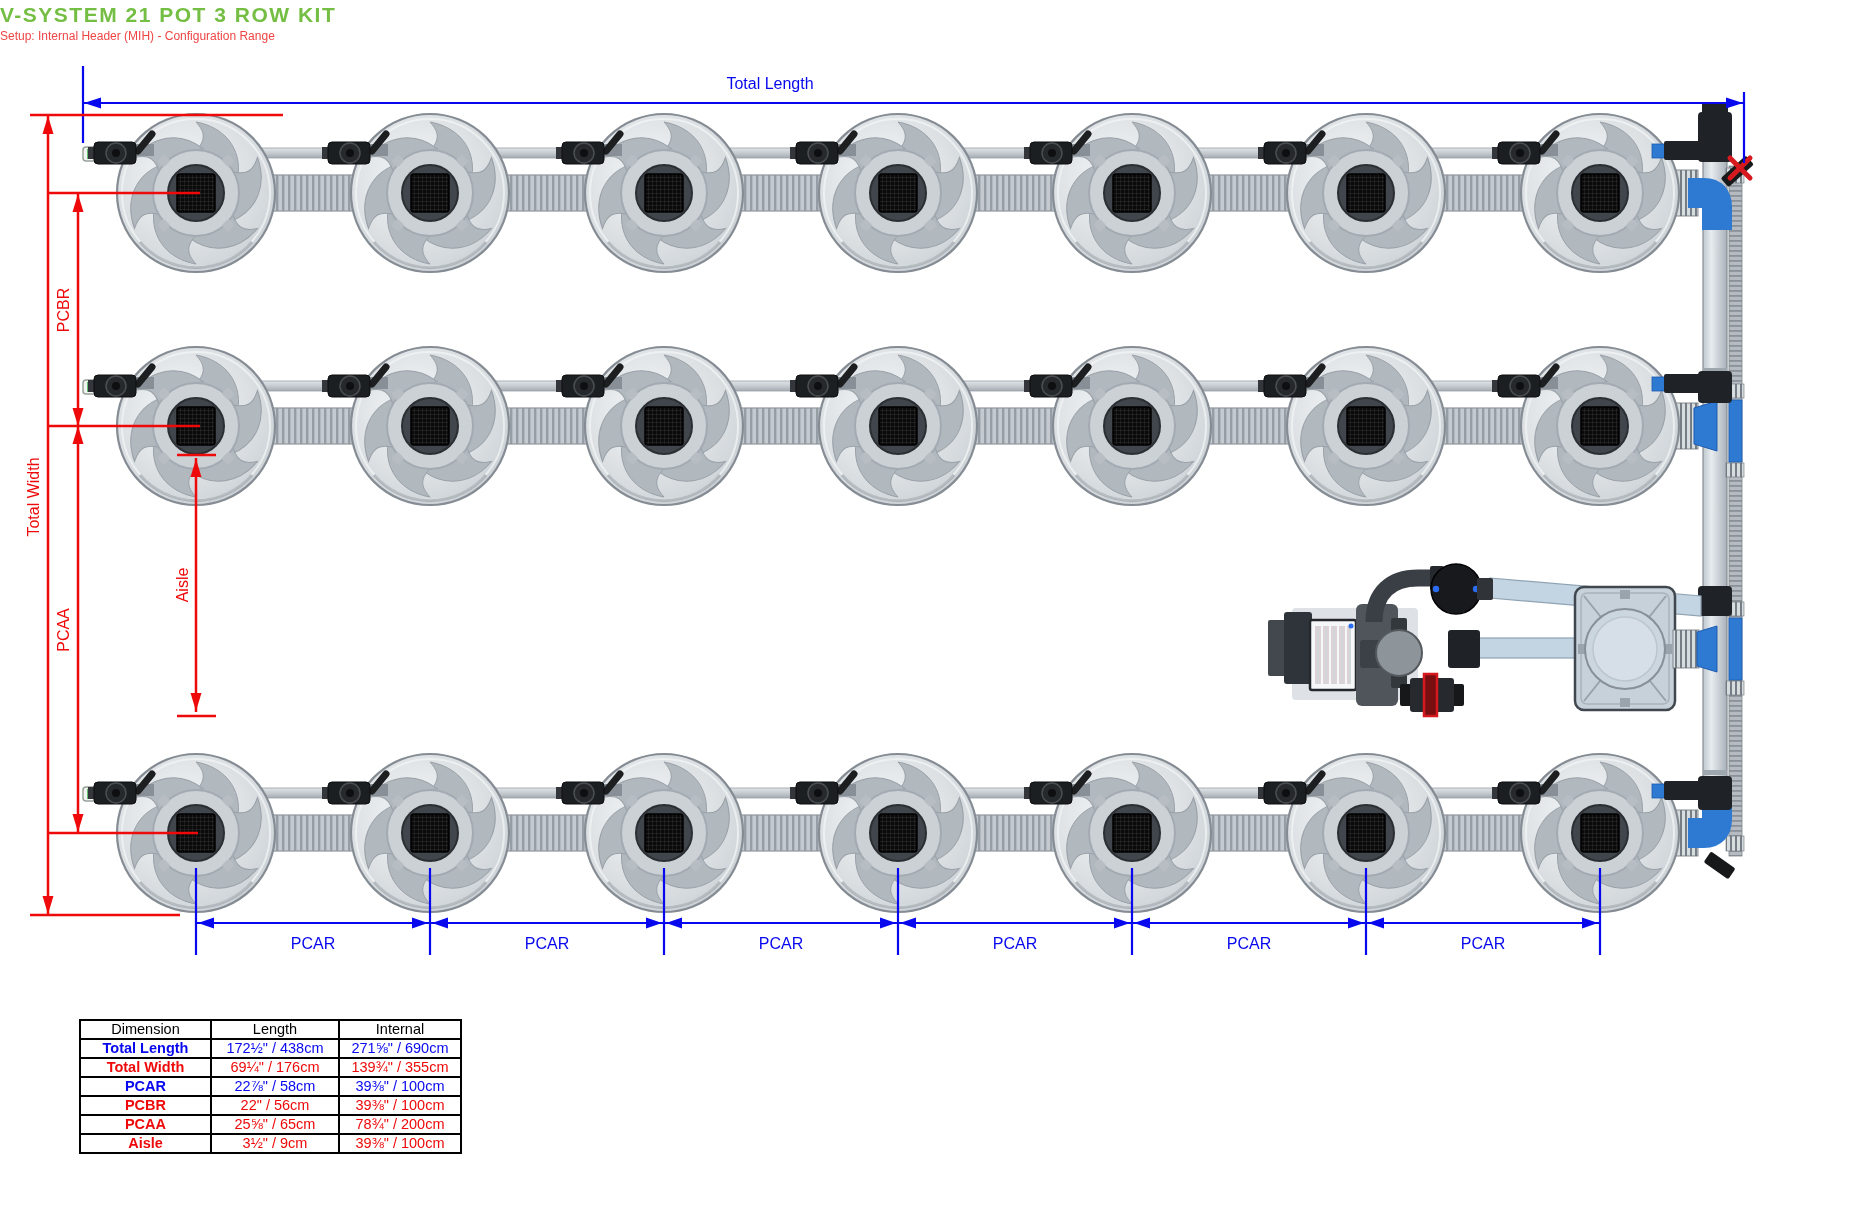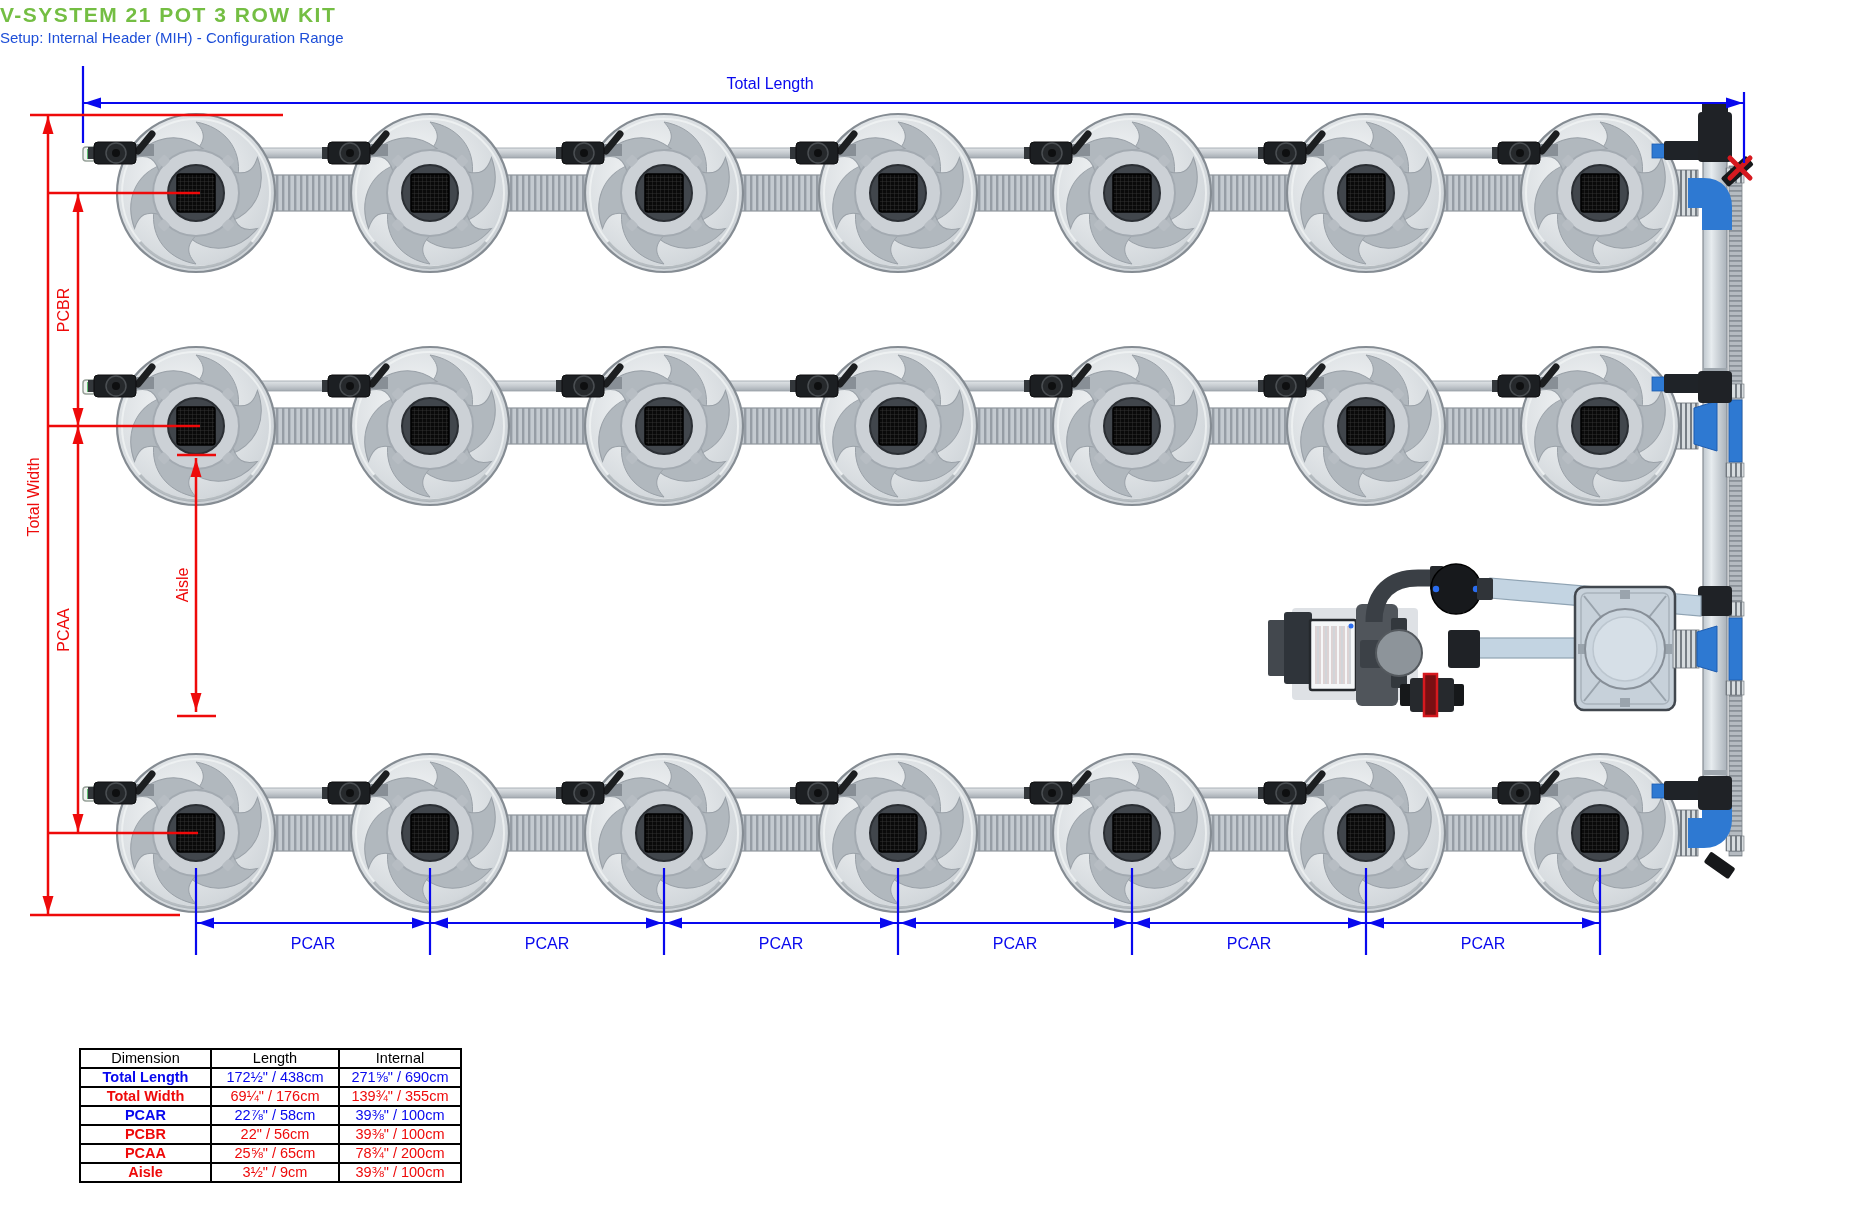--- a/index.html
+++ b/index.html
@@ -1,29 +1,29 @@
 <!DOCTYPE html>
 <html style="--green: #74BE43; --blue: #0808EE; --red: #EE0A0A; --pblue: #2E79D2;"><head>
 <meta charset="utf-8">
 <style>
   html,body{margin:0;padding:0;background:#ffffff;}
   #canvas{position:relative;width:1867px;height:1220px;background:#fff;overflow:hidden;
           font-family:"Liberation Sans", sans-serif;}
   #hdr{position:absolute;top:3px;left:0;width:100%;text-align:left;}
   #hdr .ttl{font-size:21px;font-weight:700;letter-spacing:1.5px;color:var(--green);}
-  #hdr .sub{font-size:15px;color:#1d4ed8;margin-top:2px;}
+  #hdr .sub{font-size:12px;color:#ef4444;margin-top:2px;}
   svg text{font-family:"Liberation Sans", sans-serif;}
   .dimtxtB{fill:var(--blue);font-size:16px;}
   .dimtxtR{fill:var(--red);font-size:16px;}
   .lineB{stroke:var(--blue);stroke-width:2.2;fill:none;}
   .lineR{stroke:var(--red);stroke-width:2.5;fill:none;}
   .arrB{fill:var(--blue);stroke:none;}
   .arrR{fill:var(--red);stroke:none;}
   
-  #dimtable{position:absolute;left:79px;top:1048px;}
+  #dimtable{position:absolute;left:79px;top:1019px;}
   #dimtable table{border-collapse:collapse;table-layout:fixed;}
   #dimtable th,#dimtable td{border:2px solid #000;text-align:center;font-size:14.5px;
       height:17px;line-height:17px;padding:0 2px;background:#fff;white-space:nowrap;}
   #dimtable th{font-weight:400;color:#000;}
   #dimtable td.lbl{font-weight:700;}
   #dimtable tr.blue td{color:var(--blue);}
   #dimtable tr.red td{color:var(--red);}
   .c0{width:131px;} .c1{width:128px;} .c2{width:122px;}
 </style>
 </head>

